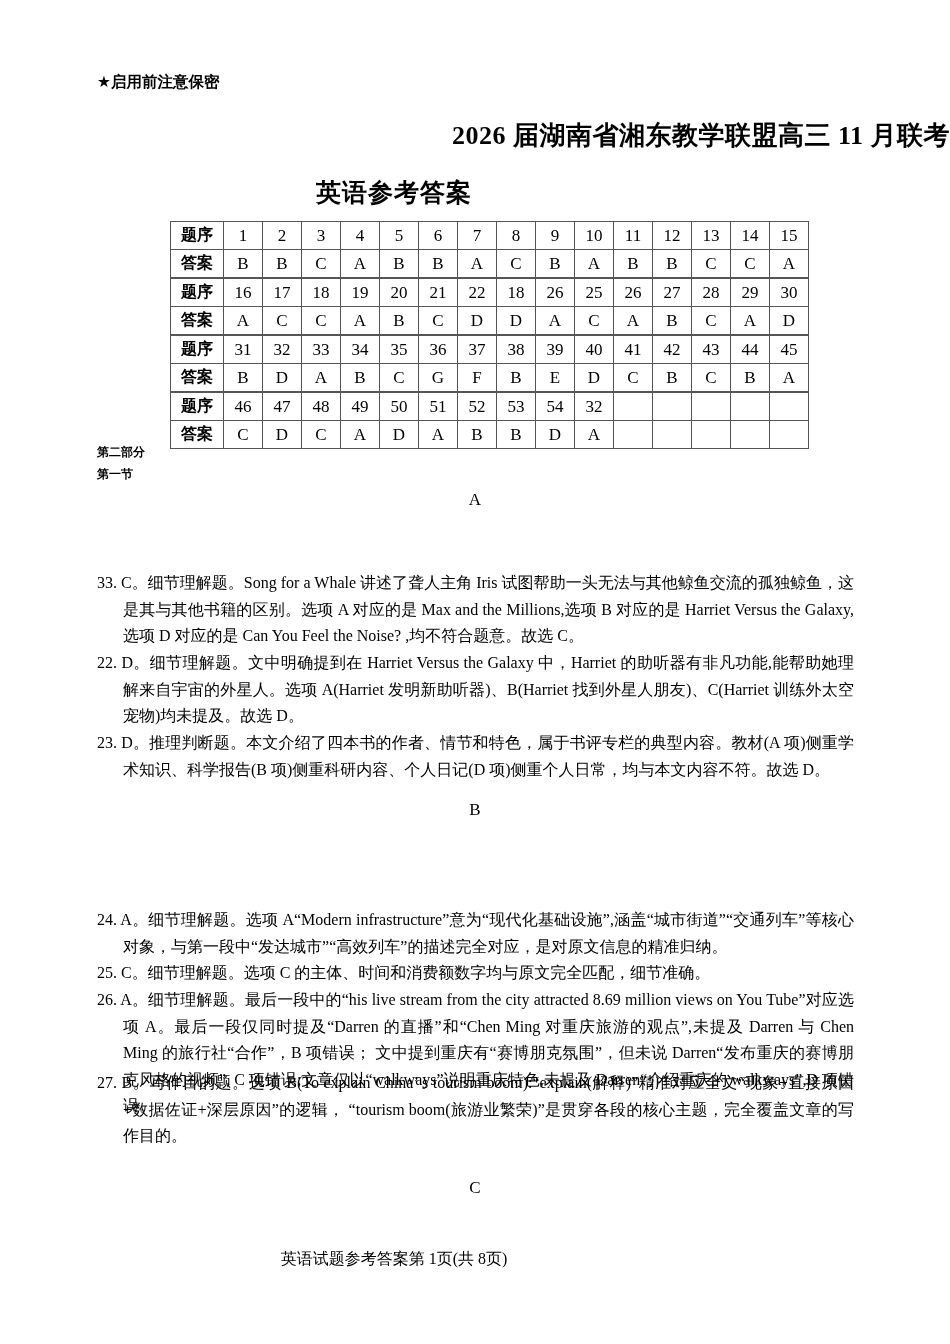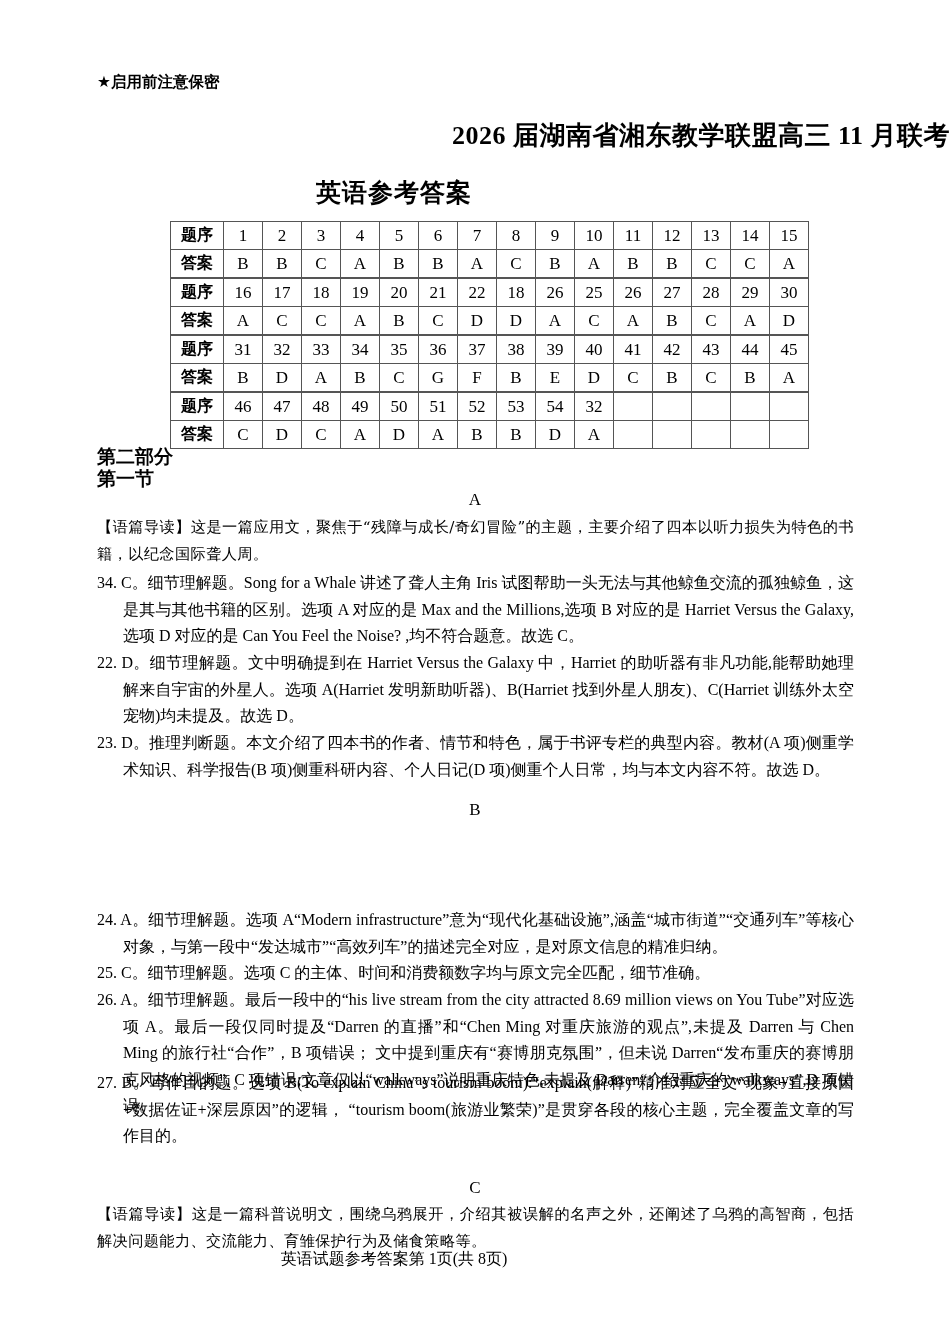--- a/index.html
+++ b/index.html
@@ -87,21 +87,21 @@
   }
   .answer-table td.blank { }
   .thick-under td { border-bottom: 2px solid #555; }
 
   
   .part-label {
     position: absolute;
     left: 97px;
     font-family: "DejaVu Sans", "Liberation Sans", sans-serif;
     font-weight: bold;
-    font-size: 19px;
+    font-size: 12px;
     letter-spacing: 0px;
     white-space: nowrap;
   }
   #part2 { top: 444px; }
   #sec1  { top: 466px; }
 
   .passage-letter {
     position: absolute;
     left: 0;
     width: 950px;
@@ -303,28 +303,26 @@
           <td class="cell blank"></td>
           <td class="cell blank"></td>
         </tr>
       </tbody>
   </table>
 
   <div class="part-label" id="part2">第二部分</div>
   <div class="part-label" id="sec1">第一节</div>
 
   <div class="passage-letter" style="top:490px;">A</div>
-  <div class="guide" style="top:514px;">【语篇导读】这是一篇应用文，聚焦于“残障与成长/奇幻冒险”的主题，主要介绍了四本以听力损失为特色的书籍，以纪念国际聋人周。</div>
-  <div class="expl" style="top:570px;">34. C。细节理解题。Song for a Whale 讲述了聋人主角 Iris 试图帮助一头无法与其他鲸鱼交流的孤独鲸鱼，这是其与其他书籍的区别。选项 A 对应的是 Max and the Millions,选项 B 对应的是 Harriet Versus the Galaxy,选项 D 对应的是 Can You Feel the Noise? ,均不符合题意。故选 C。</div>
+  <div class="expl" style="top:570px;">33. C。细节理解题。Song for a Whale 讲述了聋人主角 Iris 试图帮助一头无法与其他鲸鱼交流的孤独鲸鱼，这是其与其他书籍的区别。选项 A 对应的是 Max and the Millions,选项 B 对应的是 Harriet Versus the Galaxy,选项 D 对应的是 Can You Feel the Noise? ,均不符合题意。故选 C。</div>
   <div class="expl" style="top:650px;">22. D。细节理解题。文中明确提到在 Harriet Versus the Galaxy 中，Harriet 的助听器有非凡功能,能帮助她理解来自宇宙的外星人。选项 A(Harriet 发明新助听器)、B(Harriet 找到外星人朋友)、C(Harriet 训练外太空宠物)均未提及。故选 D。</div>
   <div class="expl" style="top:730px;">23. D。推理判断题。本文介绍了四本书的作者、情节和特色，属于书评专栏的典型内容。教材(A 项)侧重学术知识、科学报告(B 项)侧重科研内容、个人日记(D 项)侧重个人日常，均与本文内容不符。故选 D。</div>
 
   <div class="passage-letter" style="top:800px;">B</div>
   <div class="expl" style="top:907px;">24. A。细节理解题。选项 A“Modern infrastructure”意为“现代化基础设施”,涵盖“城市街道”“交通列车”等核心对象，与第一段中“发达城市”“高效列车”的描述完全对应，是对原文信息的精准归纳。</div>
   <div class="expl" style="top:960px;">25. C。细节理解题。选项 C 的主体、时间和消费额数字均与原文完全匹配，细节准确。</div>
   <div class="expl" style="top:987px;">26. A。细节理解题。最后一段中的“his live stream from the city attracted 8.69 million views on You Tube”对应选项 A。最后一段仅同时提及“Darren 的直播”和“Chen Ming 对重庆旅游的观点”,未提及 Darren 与 Chen Ming 的旅行社“合作”，B 项错误； 文中提到重庆有“赛博朋克氛围”，但未说 Darren“发布重庆的赛博朋克风格的视频”, C 项错误;文章仅以“walkways”说明重庆特色,未提及 Darren“介绍重庆的 walkways”,D 项错误。</div>
   <div class="expl" style="top:1070px;">27. B。写作目的题。选项 B(To explain China’ s tourism boom):“explain(解释)”精准对应全文“现象+直接原因+数据佐证+深层原因”的逻辑， “tourism boom(旅游业繁荣)”是贯穿各段的核心主题，完全覆盖文章的写作目的。</div>
 
   <div class="passage-letter" style="top:1178px;">C</div>
-  <div class="guide" style="top:1201px;">【语篇导读】这是一篇科普说明文，围绕乌鸦展开，介绍其被误解的名声之外，还阐述了乌鸦的高智商，包括解决问题能力、交流能力、育雏保护行为及储食策略等。</div>
 
   <div class="footer">英语试题参考答案第 1页(共 8页)</div>
 </div>
 
 </body></html>

